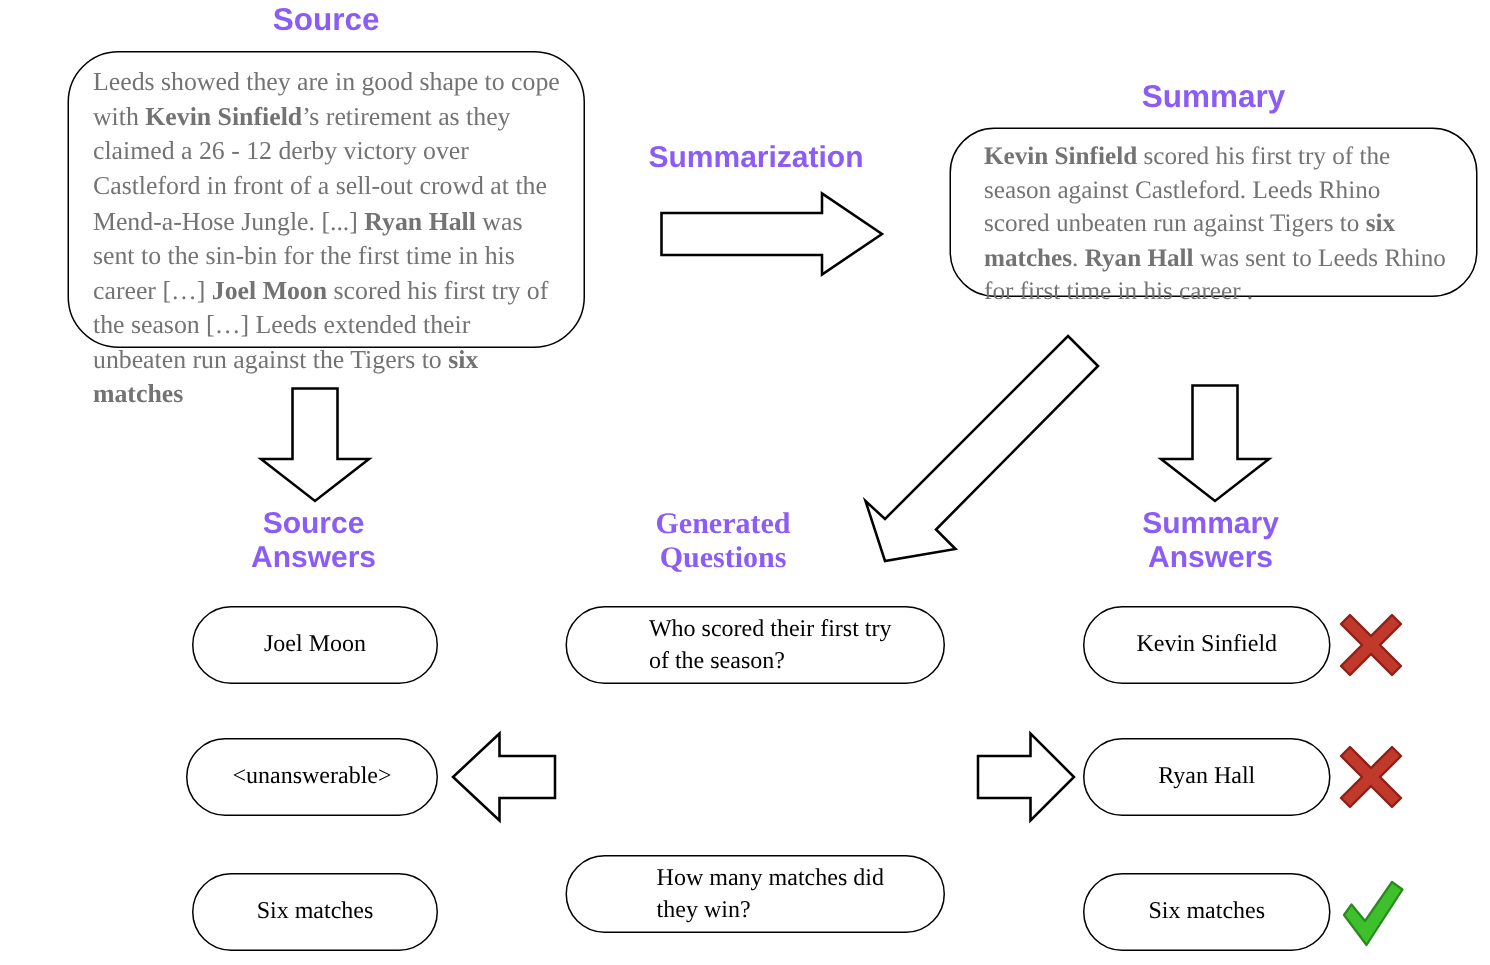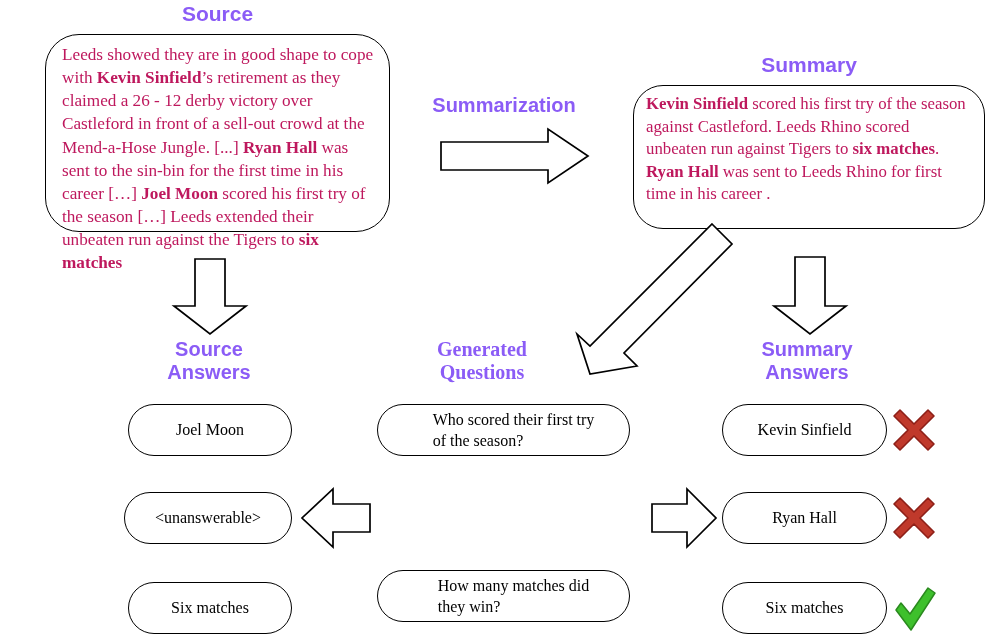--- a/index.html
+++ b/index.html
@@ -26,36 +26,36 @@
   }
   .hdr-big { font-size: 21px; }
   .hdr-col { font-size: 20px; }
   .hdr-proc { font-size: 20px; }
 
   .textbox {
     position: absolute;
     box-sizing: border-box;
     border: 1.6px solid #000000;
     background: #ffffff;
-    color: #be185d;
+    color: #737373;
     font-family: "Liberation Serif", serif;
   }
   #source-box {
     left: 45px; top: 34px;
     width: 345px; height: 198px;
     border-radius: 34px;
     padding: 8px 14px 6px 16px;
     font-size: 17.2px;
     line-height: 1.345;
   }
   #summary-box {
     left: 633px; top: 85px;
-    width: 352px; height: 144px;
+    width: 352px; height: 113px;
     border-radius: 30px;
-    padding: 7px 18px 6px 12px;
+    padding: 7px 18px 6px 22px;
     font-size: 16.8px;
     line-height: 1.345;
   }
   .pill {
     position: absolute;
     box-sizing: border-box;
     border: 1.7px solid #000000;
     background: #ffffff;
     border-radius: 26px;
     color: #000000;

